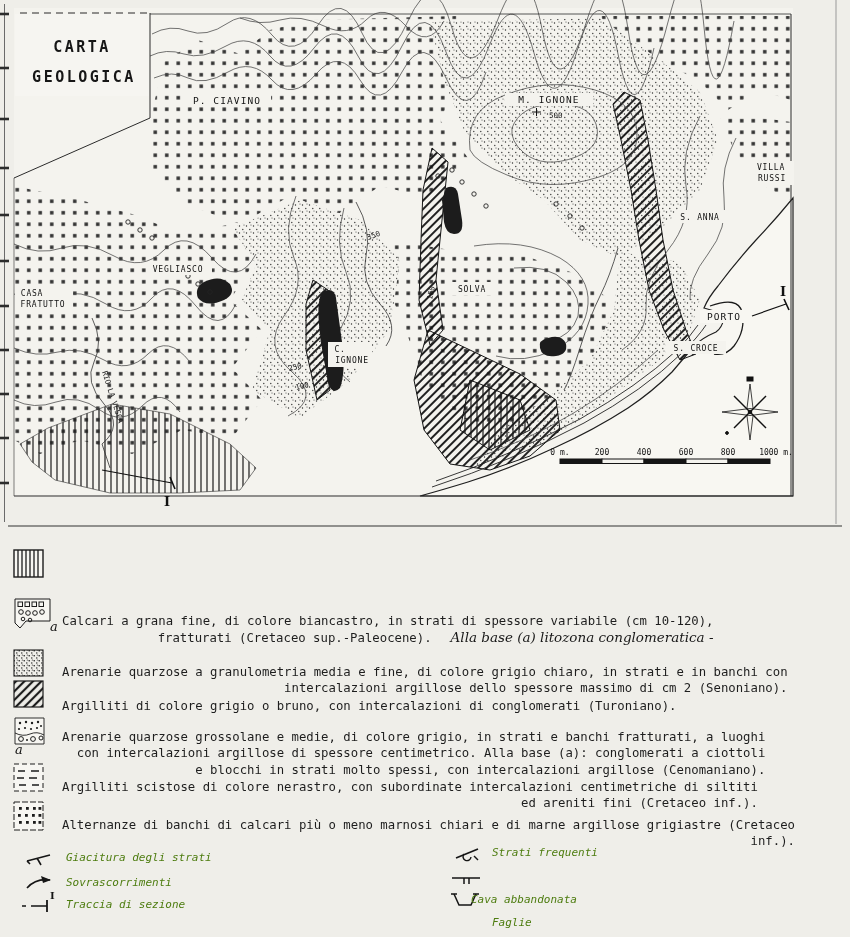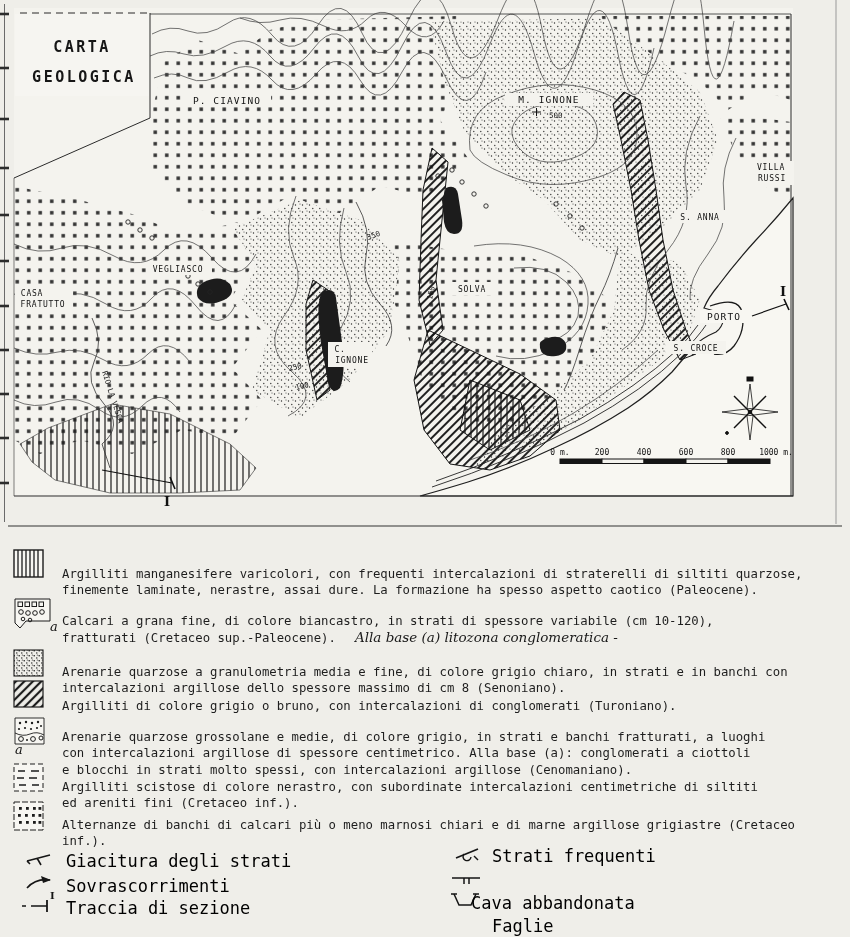--- a/index.html
+++ b/index.html
@@ -1,32 +1,32 @@
 <!DOCTYPE html>
 <html><head>
 <meta charset="utf-8">
 <style>
   html,body{margin:0;padding:0;background:#dcdad6;}
   .page{position:relative;width:850px;height:937px;background:#efeee9;overflow:hidden;
-        font-family:"DejaVu Sans Mono",monospace;color:#1d1d1d;}
+        font-family:"DejaVu Sans Mono",monospace;color:#1d1d1d;text-align:right;}
   .map-svg{position:absolute;left:0;top:0;}
   .mlab{font:9.5px "DejaVu Sans Mono",monospace;letter-spacing:1.1px;fill:#111;}
   .mlab-sm{font:8px "DejaVu Sans Mono",monospace;letter-spacing:.8px;fill:#111;}
   .mtitle{font:bold 15px "DejaVu Sans Mono",monospace;letter-spacing:2.5px;fill:#161616;}
   .ctl{font:7.5px "DejaVu Sans Mono",monospace;fill:#222;}
   .scl{font:8px "DejaVu Sans Mono",monospace;fill:#111;}
   .sec{font:bold 13px "DejaVu Serif",serif;fill:#111;}
   .legend-row{position:absolute;left:62px;font-size:12.3px;line-height:16.6px;
               white-space:pre-line;color:#1e1e1e;}
   .swatch{position:absolute;left:13px;}
   .handwritten{font-family:"DejaVu Serif",serif;font-style:italic;font-size:13.5px;
                color:#181818;margin-left:19px;white-space:normal;}
   .hand-a{font-family:"DejaVu Serif",serif;font-style:italic;font-size:13px;fill:#141414;}
   .sym-icon{position:absolute;}
-  .sym-label{position:absolute;font-size:17px;color:#000000;}
+  .sym-label{position:absolute;font-size:11px;color:#4d7c0f;font-style:italic;}
   svg *{vector-effect:none;}
 </style>
 </head>
 <body>
 
 <div class="page">
 
   <svg class="map-svg" width="850" height="530" viewBox="0 0 850 530">
     <defs>
       <pattern id="bigdots" width="11.5" height="11.5" patternUnits="userSpaceOnUse">
@@ -226,24 +226,20 @@
       <line x1="170" y1="477" x2="175" y2="489" stroke-width="1.6"></line>
     </g>
     <text class="sec" x="780" y="296">I</text>
     <text class="sec" x="164" y="506">I</text>
   </svg>
 
   <svg class="swatch" style="top:549px" width="32" height="30">
     <rect x="1" y="1" width="29" height="27" fill="#f7f6f2" stroke="#1c1c1c" stroke-width="1.4"></rect>
     <path d="M5,1 V28 M9,1 V28 M13,1 V28 M17,1 V28 M21,1 V28 M25,1 V28" stroke="#1c1c1c" stroke-width="1.3"></path>
   </svg>
-  <div class="legend-row" style="top:549px">
-    <span>Argilliti manganesifere varicolori, con frequenti intercalazioni di straterelli di siltiti quarzose,
-finemente laminate, nerastre, assai dure. La formazione ha spesso aspetto caotico (Paleocene).</span>
-  </div>
 
   <svg class="swatch" style="top:597px" width="44" height="36">
     <path d="M2,2 H37 V24 H13 L7,31 L2,26 Z" fill="#f7f6f2" stroke="#1c1c1c" stroke-width="1"></path>
     <g fill="none" stroke="#1c1c1c" stroke-width="1">
       <rect x="5" y="5" width="4.5" height="4.5"></rect>
         <rect x="12" y="5" width="4.5" height="4.5"></rect>
       <rect x="19" y="5" width="4.5" height="4.5"></rect>
         <rect x="26" y="5" width="4.5" height="4.5"></rect>
       <circle cx="8" cy="15" r="2.3"></circle>
         <circle cx="15" cy="16" r="2.3"></circle>
@@ -264,21 +260,21 @@
         <pattern id="spk3" width="5" height="5" patternUnits="userSpaceOnUse">
       <circle cx="1.2" cy="1.8" r="0.8" fill="#1c1c1c"></circle>
           <circle cx="3.8" cy="4" r="0.7" fill="#1c1c1c"></circle>
           <circle cx="4.3" cy="1" r="0.55" fill="#1c1c1c"></circle>
     </pattern>
       </defs>
     <rect x="1" y="1" width="29" height="26" fill="url(#spk3)" stroke="#1c1c1c" stroke-width="1.1"></rect>
   </svg>
   <div class="legend-row" style="top:647px">
     <span>Arenarie quarzose a granulometria media e fine, di colore grigio chiaro, in strati e in banchi con
-intercalazioni argillose dello spessore massimo di cm 8 (Senoniano).</span>
+intercalazioni argillose dello spessore massimo di cm 2 (Senoniano).</span>
   </div>
 
   <svg class="swatch" style="top:680px" width="32" height="30">
     <defs>
         <pattern id="dg4" width="6" height="6" patternUnits="userSpaceOnUse" patternTransform="rotate(135)">
       <line x1="0" y1="3" x2="6" y2="3" stroke="#1c1c1c" stroke-width="2.2"></line>
     </pattern>
       </defs>
     <rect x="1" y="1" width="29" height="26" fill="url(#dg4)" stroke="#1c1c1c" stroke-width="1.2"></rect>
   </svg>

